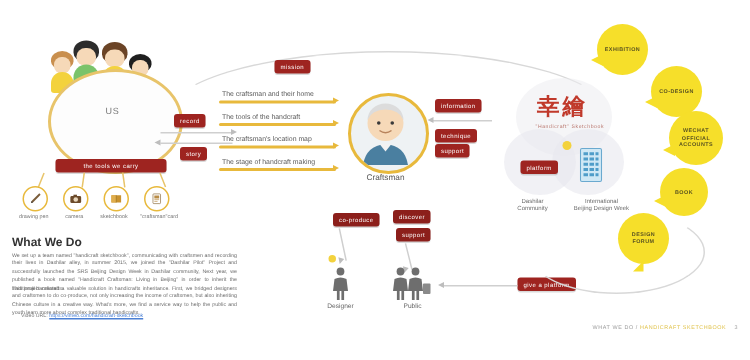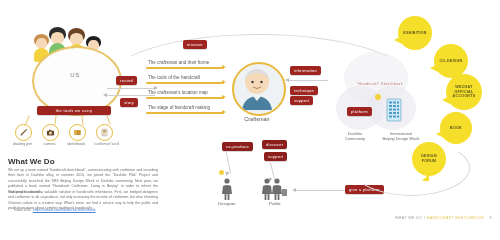--- a/index.html
+++ b/index.html
@@ -187,20 +187,21 @@
   <div class="tag" style="left:290px;top:66px;">information</div>
   <div class="gline" style="left:288px;top:80px;width:40px;height:1px;"></div>
   <div class="greyarrow left" style="left:285px;top:78px;"></div>
   <div class="tag" style="left:290px;top:86px;">technique</div>
   <div class="tag" style="left:290px;top:96px;">support</div>
 
   <div class="venn" style="left:344px;top:52px;width:64px;height:52px;background:rgba(236,236,240,.55);"></div>
   <div class="venn" style="left:336px;top:86px;width:48px;height:44px;background:rgba(232,232,238,.6);"></div>
   <div class="venn" style="left:368px;top:86px;width:48px;height:44px;background:rgba(232,232,238,.6);"></div>
 
+  <div class="brand-cn" style="left:358px;top:62px;">幸繪</div>
   <div class="brand-sub" style="left:357px;top:82px;">"Handicraft" Sketchbook</div>
 
   <div class="tag" style="left:347px;top:107px;">platform</div>
   <div class="abs" style="left:386px;top:98px;">
     <svg width="16" height="24" viewBox="0 0 16 24">
       <rect x="1" y="1" width="14" height="22" rx="1" fill="#cfe8f5" stroke="#6aa9cf" stroke-width=".7"></rect>
       <g fill="#4f9dc9">
         <rect x="3" y="3.5" width="3" height="2"></rect>
           <rect x="7" y="3.5" width="3" height="2"></rect>
           <rect x="11" y="3.5" width="2" height="2"></rect>

